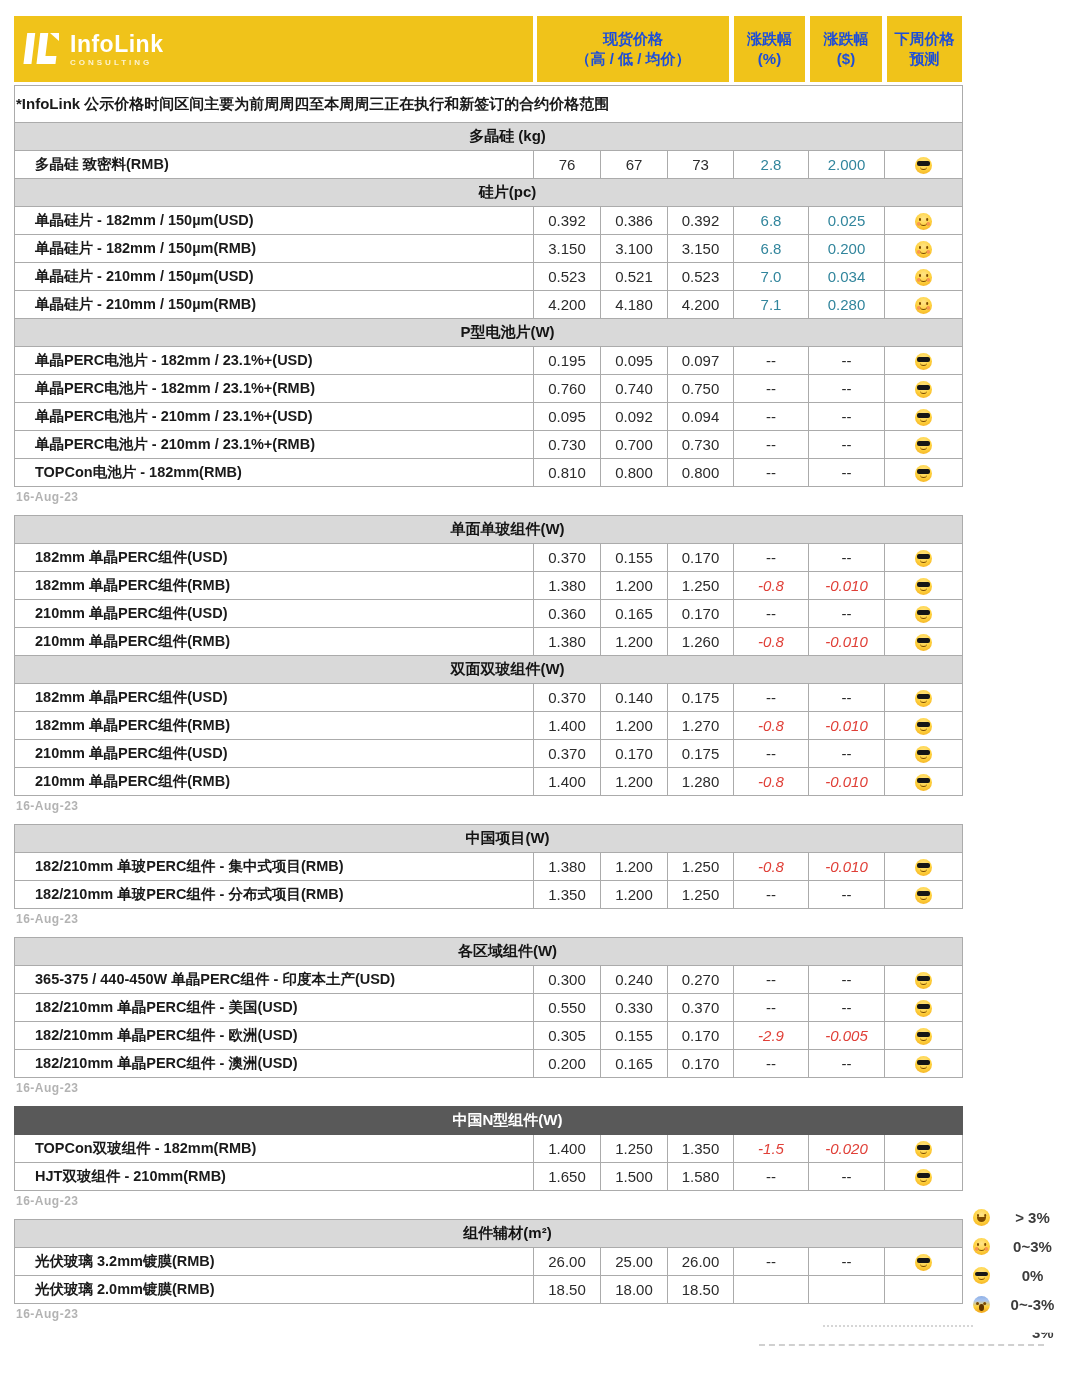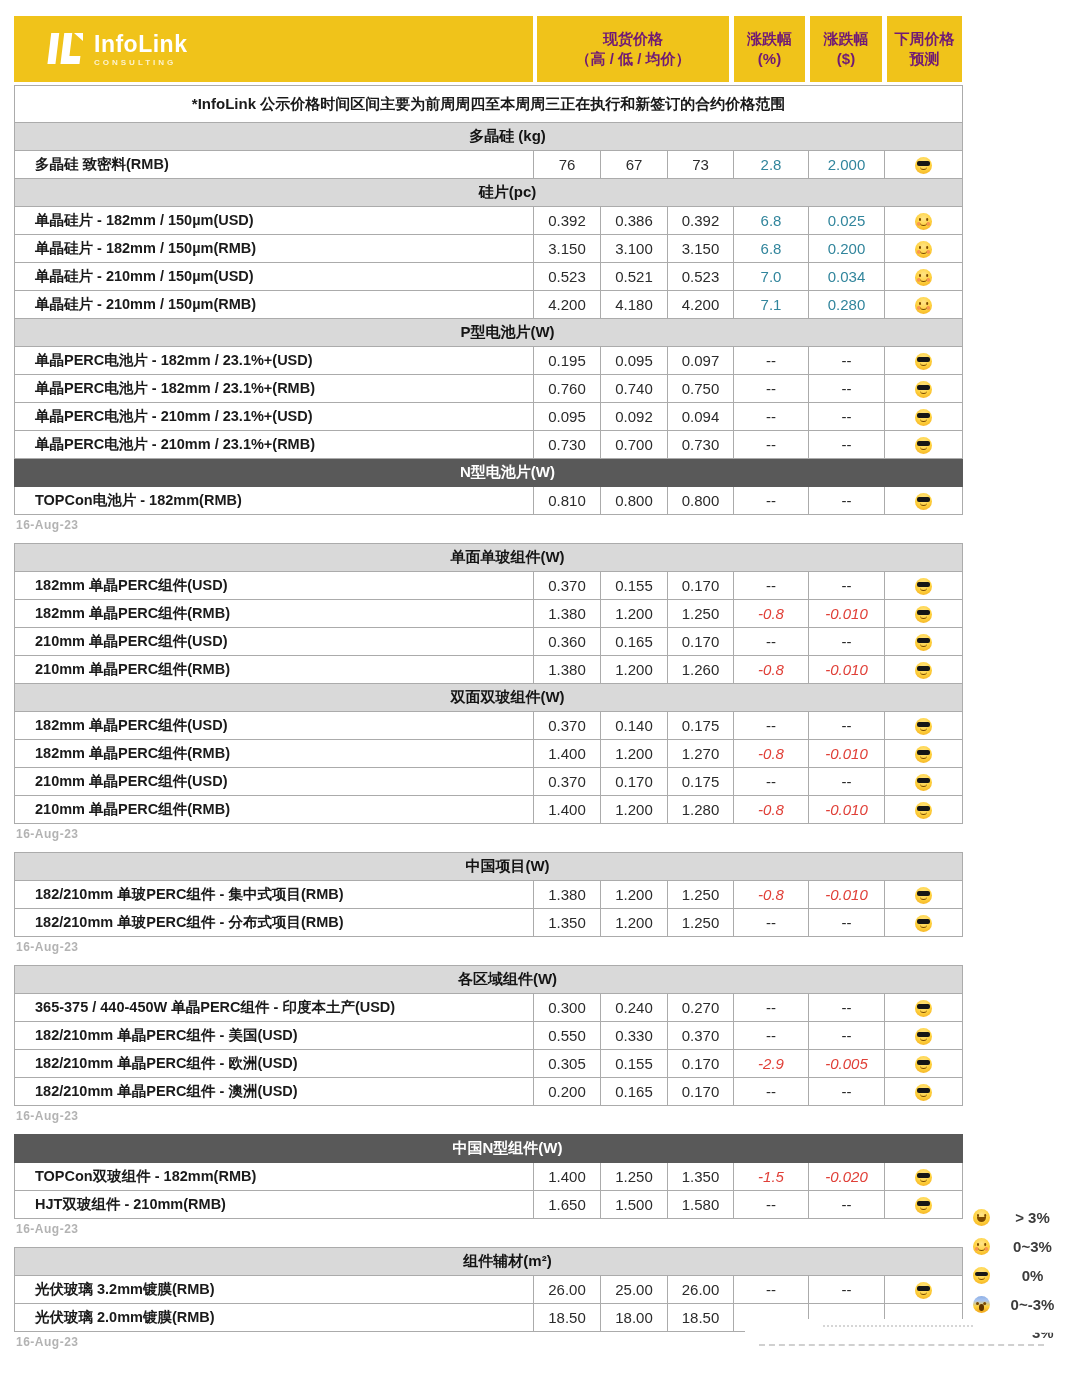--- a/index.html
+++ b/index.html
@@ -3,34 +3,34 @@
 <meta charset="utf-8">
 <style>
   html,body{margin:0;padding:0;background:#ffffff;}
   body{font-family:"Liberation Sans","DejaVu Sans",sans-serif;color:#1a1a1a;}
   .page{position:relative;width:1080px;height:1380px;background:#fff;overflow:hidden;}
   .sheet{position:absolute;left:14px;top:16px;width:948px;}
 
   
   .yellow-bar{display:flex;height:66px;margin-bottom:3px;}
   .yb{background:#F0C31A;height:66px;display:flex;flex-direction:column;justify-content:center;align-items:center;box-sizing:border-box;}
-  .logo-block{width:519px;margin-right:4px;flex-direction:row;justify-content:flex-start;padding-left:24px;align-items:center;}
+  .logo-block{width:519px;margin-right:4px;flex-direction:row;justify-content:flex-start;align-items:center;}
   .col-spot{width:192px;margin-right:5px;}
   .col-pct{width:71px;margin-right:5px;}
   .col-usd{width:72px;margin-right:5px;}
   .col-fc{width:75px;}
-  .hcell-line{font-weight:bold;font-size:15px;line-height:20px;color:#701a75;}
+  .hcell-line{font-weight:bold;font-size:15px;line-height:20px;color:#1d4ed8;}
   .brand-text{margin-left:10px;}
   .brand-name{color:#fff;font-weight:bold;font-size:23px;letter-spacing:.5px;line-height:24px;}
   .brand-tag{color:#fdf3cf;font-size:8px;letter-spacing:3px;font-weight:bold;margin-top:2px;}
 
   
   table.tbl{border-collapse:collapse;table-layout:fixed;width:948px;border:1px solid #7f7f7f;}
   table.tbl td{border:1px solid #ababab;box-sizing:border-box;overflow:hidden;}
-  td.note{height:37px;text-align:center;font-weight:bold;font-size:15px;background:#fff;}
+  td.note{height:37px;font-weight:bold;font-size:15px;background:#fff;}
   td.sect{height:28px;text-align:center;font-weight:bold;font-size:15px;background:#D9D9D9;color:#141414;padding-left:39px;}
   td.sect.dark{background:#595959;color:#ffffff;border-color:#595959;}
   td.name{height:28px;font-weight:bold;font-size:14.5px;padding-left:20px;text-align:left;background:#fff;}
   td.num{height:28px;text-align:center;font-size:15px;background:#fff;color:#2b2b2b;}
   td.num.up{color:#31859C;}
   td.num.down{color:#E04038;font-style:italic;}
   td.fc{text-align:center;background:#fff;}
   .date{font-size:12px;color:#b3b3b3;letter-spacing:.5px;margin:3px 0 11px 2px;height:14px;font-weight:bold;}
 
   
@@ -203,23 +203,20 @@
             <tr>
               <td class="name">单晶PERC电池片 - 210mm / 23.1%+(RMB)</td>
               <td class="num">0.730</td>
               <td class="num">0.700</td>
               <td class="num">0.730</td>
               <td class="num">--</td>
               <td class="num">--</td>
               <td class="fc"><span class="emo sunglasses"></span></td>
             </tr>
             <tr>
-              <td colspan="7" class="sect dark">N型电池片(W)</td>
-            </tr>
-            <tr>
               <td class="name">TOPCon电池片 - 182mm(RMB)</td>
               <td class="num">0.810</td>
               <td class="num">0.800</td>
               <td class="num">0.800</td>
               <td class="num">--</td>
               <td class="num">--</td>
               <td class="fc"><span class="emo sunglasses"></span></td>
             </tr>
           </tbody>
         </table>

